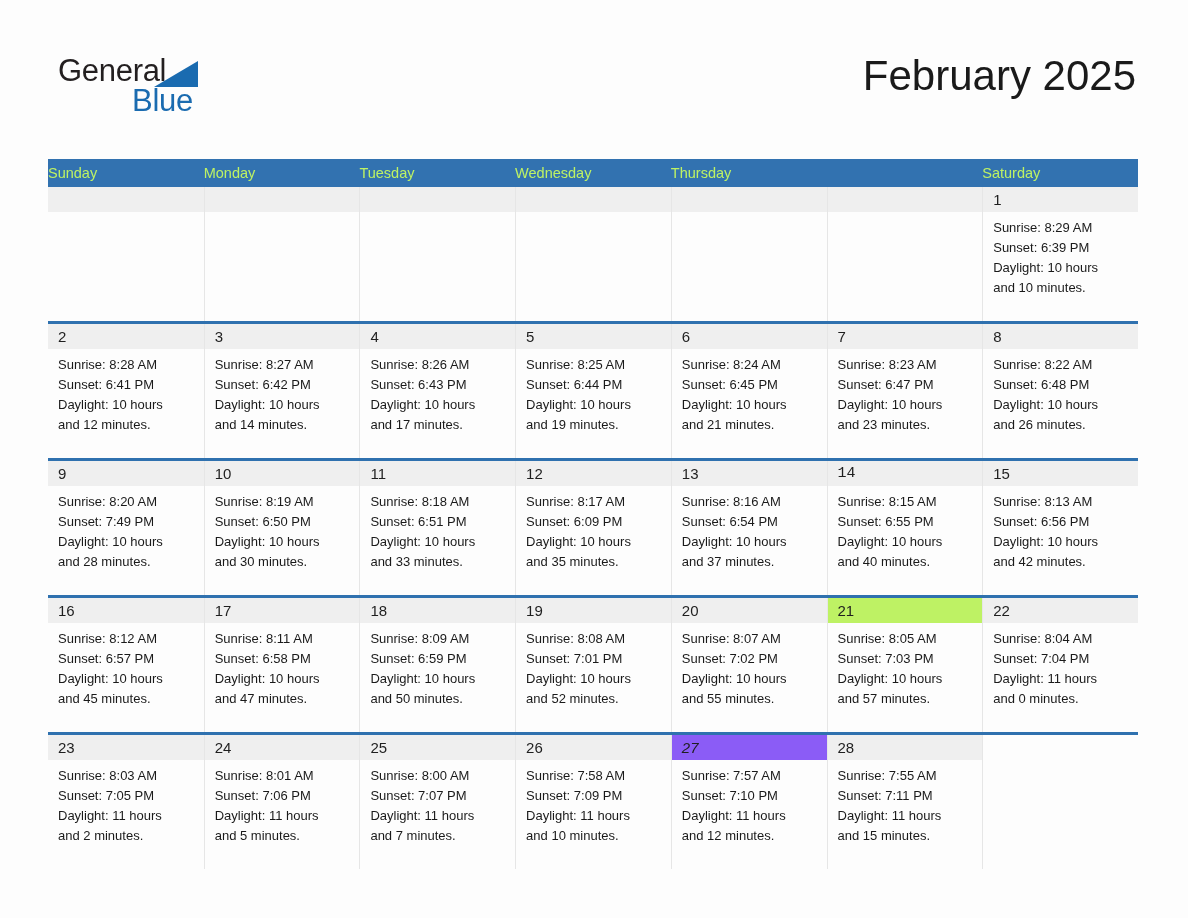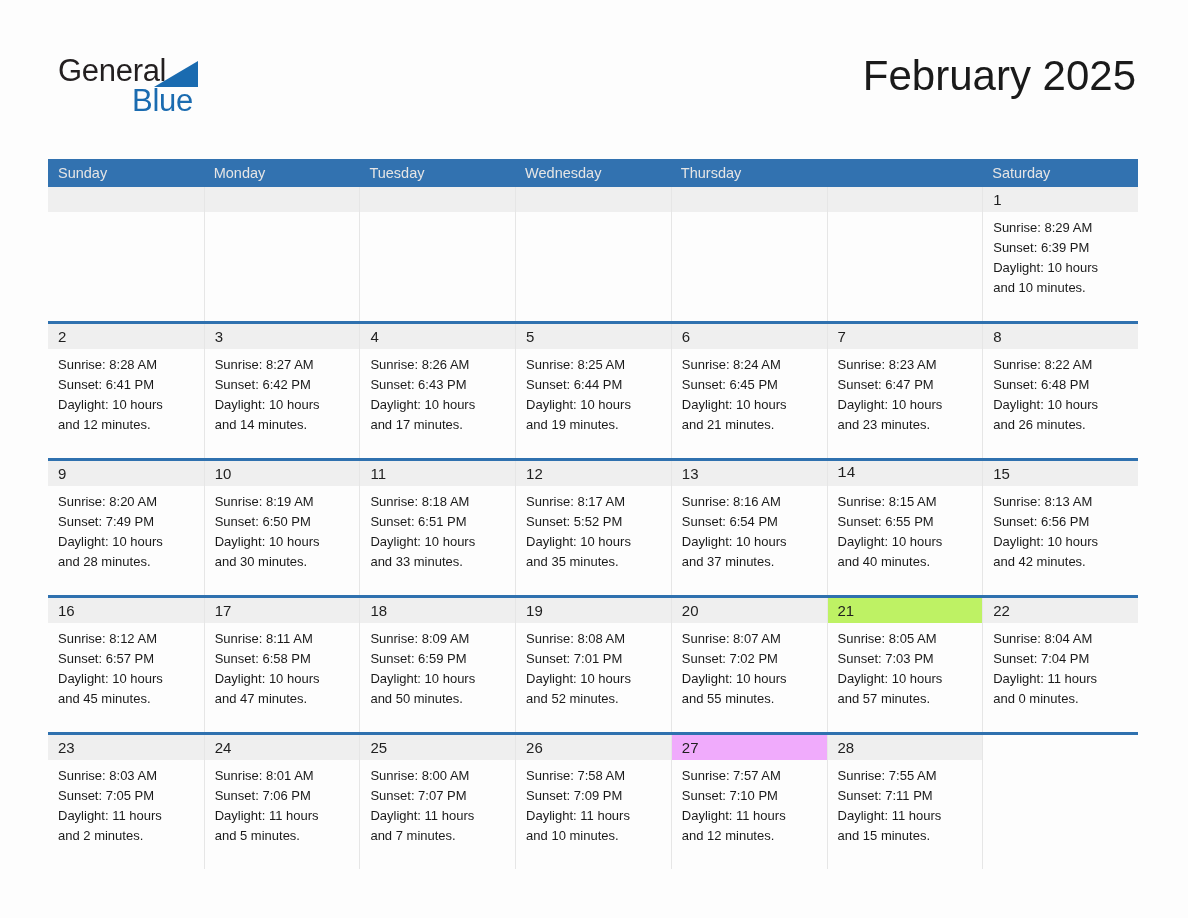--- a/index.html
+++ b/index.html
@@ -98,23 +98,22 @@
   }
 
   
   .dow-row {
     background: #3272b0;
     height: 28px;
   }
   .dow-cell {
     display: flex;
     align-items: center;
-    color: #e5e5e5;
+    color: #bef264;
     font-size: 14.5px;
-    padding-left: 10px;
     height: 28px;
     background: #3272b0;
   }
 
   
   .week {
     position: relative;
     border-top: 3px solid #2f71af;
   }
   .week:first-of-type { border-top: none; }
@@ -311,21 +310,21 @@
                 <div>Sunrise: 8:18 AM</div>
                 <div>Sunset: 6:51 PM</div>
                 <div>Daylight: 10 hours</div>
                 <div>and 33 minutes.</div>
               </div>
             </div>
             <div class="day-cell">
               <div class="day-num-band" style="background: rgb(239, 239, 239);">12</div>
               <div class="day-body">
                 <div>Sunrise: 8:17 AM</div>
-                <div>Sunset: 5:52 PM</div>
+                <div>Sunset: 6:09 PM</div>
                 <div>Daylight: 10 hours</div>
                 <div>and 35 minutes.</div>
               </div>
             </div>
             <div class="day-cell">
               <div class="day-num-band" style="background: rgb(239, 239, 239);">13</div>
               <div class="day-body">
                 <div>Sunrise: 8:16 AM</div>
                 <div>Sunset: 6:54 PM</div>
                 <div>Daylight: 10 hours</div>
@@ -451,21 +450,21 @@
             <div class="day-cell">
               <div class="day-num-band" style="background: rgb(239, 239, 239);">26</div>
               <div class="day-body">
                 <div>Sunrise: 7:58 AM</div>
                 <div>Sunset: 7:09 PM</div>
                 <div>Daylight: 11 hours</div>
                 <div>and 10 minutes.</div>
               </div>
             </div>
             <div class="day-cell">
-              <div class="day-num-band" style="background: #f0abfc;">27</div>
+              <div class="day-num-band" style="background: #8b5cf6; font-style: italic;">27</div>
               <div class="day-body">
                 <div>Sunrise: 7:57 AM</div>
                 <div>Sunset: 7:10 PM</div>
                 <div>Daylight: 11 hours</div>
                 <div>and 12 minutes.</div>
               </div>
             </div>
             <div class="day-cell">
               <div class="day-num-band" style="background: rgb(239, 239, 239);">28</div>
               <div class="day-body">

